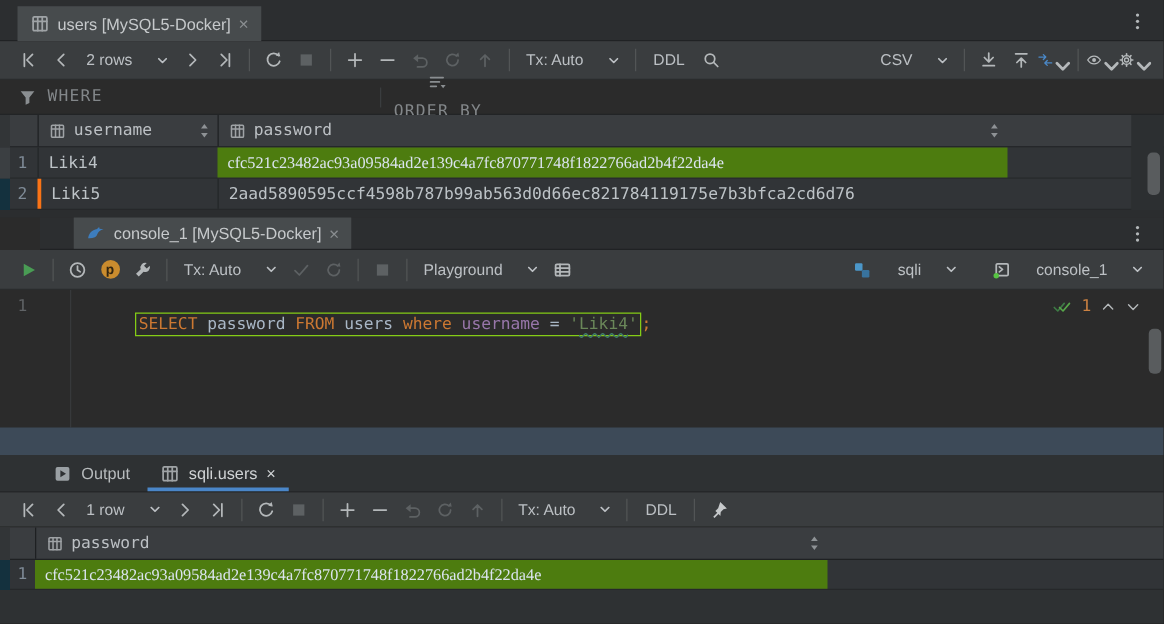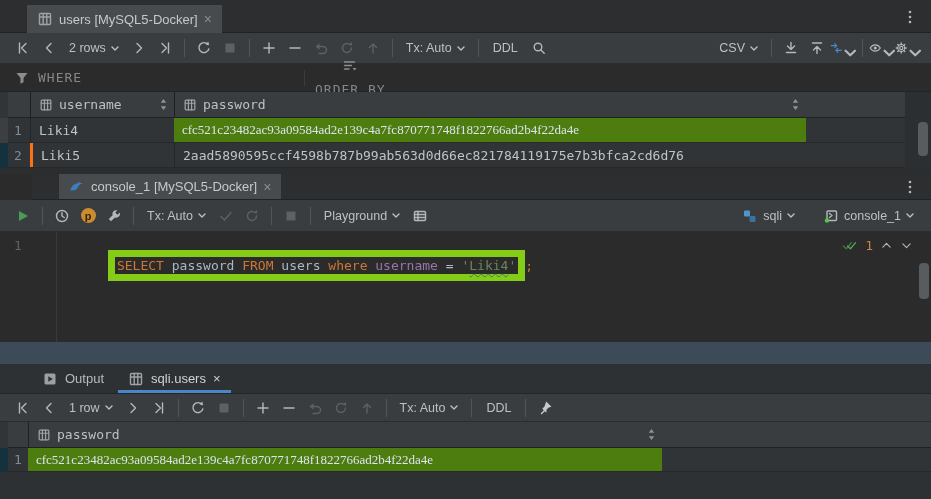--- a/index.html
+++ b/index.html
@@ -19,21 +19,21 @@
   .tabbar { position:absolute; left:0; right:0; background:#2c2e30; border-bottom:1px solid #202224; }
   .tab { position:absolute; display:flex; align-items:center; gap:6px; background:#474b4d;
          padding:0 10px; font-size:13px; color:#c6c9cb; }
   .tab .x { color:#8a8e91; font-size:14px; line-height:1; cursor:default; }
 
   
   .toolbar { position:absolute; left:0; right:0; background:#3a3d3f; border-bottom:1px solid #2a2c2d;
              display:flex; align-items:center; padding:0 10px; }
   .tbtn { width:26px; height:22px; display:flex; align-items:center; justify-content:center; flex:0 0 auto; }
   .sep { width:1px; height:18px; background:#525556; margin:0 6px; flex:0 0 auto; }
-  .dd { display:flex; align-items:center; gap:5px; color:#bcc0c4; font-size:12.5px; padding:0 7px; flex:0 0 auto; }
+  .dd { display:flex; align-items:center; gap:20px; color:#bcc0c4; font-size:12.5px; padding:0 7px; flex:0 0 auto; }
   .lbl { font-size:12.5px; color:#bcc0c4; padding:0 8px; flex:0 0 auto; }
   .spacer { flex:1 1 auto; }
 
   
   #filterrow { position:absolute; top:64px; left:0; right:0; height:28px; background:#2b2b2b;
                border-bottom:1px solid #222426; display:flex; align-items:center; }
   .filter-seg { display:flex; align-items:center; gap:8px; color:#83878a; font-size:13px; letter-spacing:1px; }
 
   
   .gheader { position:absolute; left:0; right:0; height:26px; background:#3a3d40; border-bottom:1px solid #1f2123; }
@@ -45,21 +45,21 @@
             justify-content:center; color:#7f8b97; font-size:13px; }
   .sel { background:#4d7c0f; color:#dbe4ef;font-family:Liberation Serif, serif; }
   .strip { position:absolute; left:0; width:8px; }
   .sort { margin-left:auto; margin-right:6px; flex:0 0 auto; }
 
   
   #editor { position:absolute; top:232px; left:0; right:0; height:110px; background:#2b2b2b; }
   #gutter { position:absolute; left:0; top:0; bottom:0; width:57px; border-right:1px solid #37393b; }
   #lineno { position:absolute; left:14px; top:6px; color:#606366; font-size:13px; }
   #codeline { position:absolute; left:61px; top:3px; font-size:13px; white-space:pre; }
-  .stmt-box { display:inline-block; border:7px solid #84cc16; padding:1px 2px; }
+  .stmt-box { display:inline-block; border:1px solid #84cc16; padding:1px 2px; }
   .kw { color:#cc7832; } .id { color:#a9b7c6; } .colref { color:#9876aa; }
   .str { color:#6a8759; }
   .squig { text-decoration:underline; text-decoration-style:wavy; text-decoration-color:#3f7b68;
            text-underline-offset:3px; text-decoration-thickness:1px; }
   #inspect { position:absolute; right:18px; top:6px; display:flex; align-items:center; gap:7px; }
   #inspect .cnt { color:#cc8242; font-size:13px; }
 
   .scroll-thumb { position:absolute; background:#595c5e; border-radius:4px; }
 
   
@@ -72,21 +72,21 @@
   .btab.active::after { content:""; position:absolute; left:2px; right:2px; bottom:0; height:3px; background:#4a86c8; }
 
   #footer { position:absolute; top:472px; left:0; right:0; height:27px; background:#2e3133; }
 </style>
 </head>
 <body>
 
 <div id="screen">
 
   <div class="tabbar" style="top:0;height:33px;">
-    <div class="tab" style="left:27px;top:5px;height:28px;">
+    <div class="tab" style="left:14px;top:5px;height:28px;">
       <svg class="i" viewBox="0 0 16 16" style="color:#9fa3a6">
           <rect x="2.5" y="2.5" width="11" height="11" rx="1"></rect>
           <path d="M2.5 6h11M6.2 2.5v11M9.8 2.5v11"></path>
         </svg>
       <span>users [MySQL5-Docker]</span>
       <span class="x">×</span>
     </div>
     <div class="tbtn" style="position:absolute;right:8px;top:6px;">
       <svg class="i en" viewBox="0 0 16 16">
           <circle class="f" cx="8" cy="3" r="1.3"></circle>

